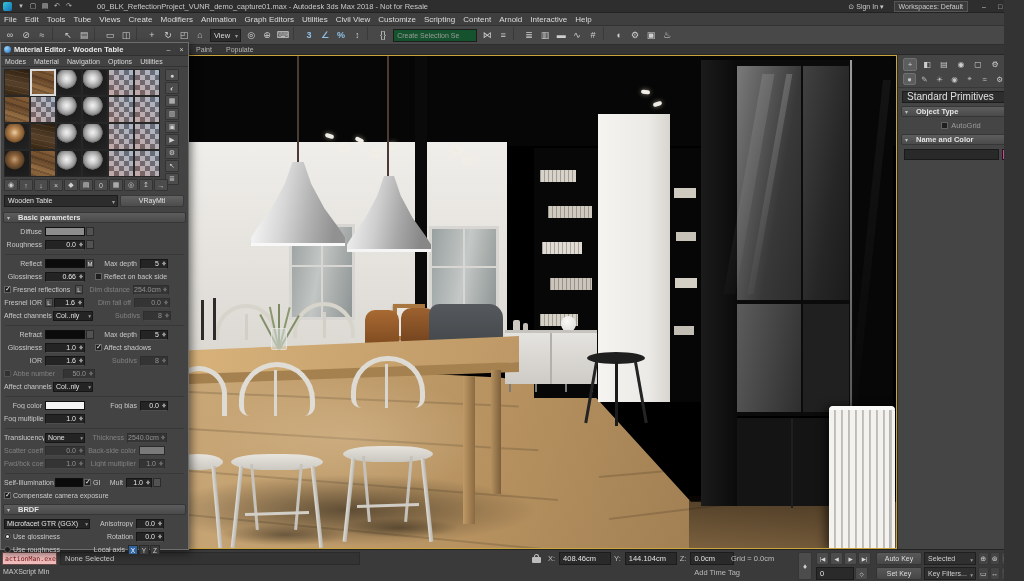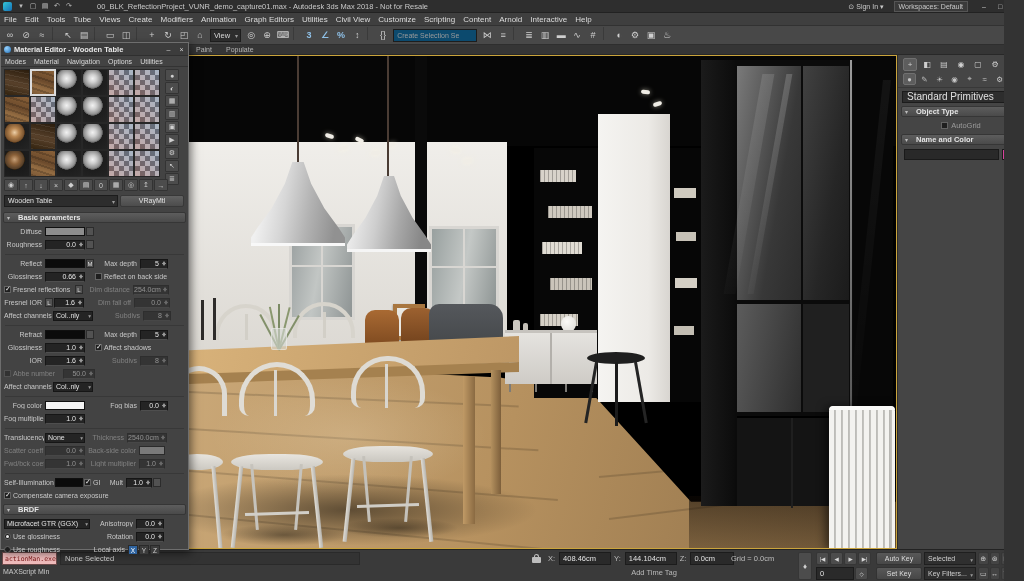--- a/index.html
+++ b/index.html
@@ -22,21 +22,21 @@
   #menubar { position:absolute; left:0; top:13px; width:1024px; height:13px; background:#3f3f3f; border-bottom:1px solid #323232; display:flex; }
   .menu-item { padding:0 4px; font-size:8px; color:#dcdcdc; line-height:13px; white-space:nowrap; }
 
   
   #toolbar { position:absolute; left:0; top:26px; width:1024px; height:19px; background:#484848; border-bottom:1px solid #2e2e2e; display:flex; align-items:center; padding-left:2px; }
   .tbar-ico { width:16px; height:17px; color:#cfcfcf; font-size:9px; display:flex; align-items:center; justify-content:center; flex:0 0 auto; }
   .tbar-ico.k-sep { width:6px; color:transparent; border-left:1px solid #3a3a3a; height:13px; margin:0 2px; }
   .tbar-ico.k-snap { color:#8fc1e8; font-weight:bold; }
   .tb-drop { height:13px; background:#2d2d2d; border:1px solid #1d1d1d; color:#d8d8d8; font-size:7.5px; line-height:11px; padding:0 10px 0 3px; position:relative; margin:0 2px; flex:0 0 auto; }
   .tb-drop::after { content:"▾"; position:absolute; right:2px; top:1px; font-size:6px; color:#9a9a9a; }
-  #selset-input { width:84px; height:13px; background:#0c4a6e; border:1px solid #1d1d1d; color:#9a9a9a; font-size:7px; padding:0 3px; margin:0 2px; flex:0 0 auto; }
+  #selset-input { width:84px; height:13px; background:#14532d; border:1px solid #1d1d1d; color:#9a9a9a; font-size:7px; padding:0 3px; margin:0 2px; flex:0 0 auto; }
 
   
   #ribbon { position:absolute; left:0; top:45px; width:1024px; height:10px; background:#353535; border-bottom:1px solid #282828; display:flex; align-items:center; padding-left:196px; }
   .ribbon-tab { font-size:7px; color:#b5b5b5; margin-right:14px; }
 
   
   #viewport { position:absolute; left:188px; top:55px; width:709px; height:494px; background:#000; border:1px solid #caa43c; overflow:hidden; }
 
   .wb-hoop { position:absolute; border:4px solid #d7d4cc; border-bottom:none; border-radius:32px 32px 0 0; background:transparent; }
   .spot { position:absolute; width:9px; height:4px; background:#f0ede6; border-radius:2px; box-shadow:0 0 5px rgba(255,250,225,.55); }
@@ -68,21 +68,21 @@
   #ms-label { position:absolute; left:3px; top:18px; font-size:7px; color:#c9c9c9; white-space:nowrap; }
   #status-field { position:absolute; left:60px; top:2px; width:300px; height:13px; background:#333; border:1px solid #2a2a2a; line-height:11px; padding-left:4px; }
   #prompt-field { position:absolute; left:60px; top:17px; width:380px; height:13px; line-height:13px; padding-left:4px; color:#c4c4c4; }
   #lock-ico { position:absolute; left:532px; top:4px; width:9px; height:9px; }
   #lock-ico .shackle { position:absolute; left:2px; top:0; width:5px; height:4px; border:1.5px solid #bdbdbd; border-bottom:none; border-radius:3px 3px 0 0; }
   #lock-ico .body { position:absolute; left:0; top:3px; width:9px; height:6px; background:#bdbdbd; border-radius:1px; }
   .coord-lbl { color:#bdbdbd; margin-right:1px; }
   .coord-field { background:#2a2a2a; border:1px solid #1c1c1c; height:13px; line-height:11px; padding:0 3px; color:#e2e2e2; }
   #coords { position:absolute; left:548px; top:2px; display:flex; align-items:center; gap:3px; }
   #grid-label { position:absolute; left:731px; top:4px; color:#bdbdbd; }
-  #add-time-tag { position:absolute; left:604px; top:18px; width:100px; text-align:center; color:#b9b9b9; }
+  #add-time-tag { position:absolute; left:640px; top:18px; width:100px; text-align:right; color:#b9b9b9; }
   .tr-btn { min-width:12px; height:13px; background:#4c4c4c; border:1px solid #363636; color:#d8d8d8; font-size:5.5px; display:flex; align-items:center; justify-content:center; border-radius:2px; }
   #key-button { position:absolute; left:798px; top:2px; width:14px; height:28px; background:#4c4c4c; border:1px solid #363636; border-radius:2px; color:#cfcfcf; font-size:8px; display:flex; align-items:center; justify-content:center; }
   #transport1 { position:absolute; left:816px; top:2px; display:flex; gap:1px; }
   #transport2 { position:absolute; left:816px; top:17px; display:flex; gap:1px; }
   #frame-field { width:38px; height:13px; background:#2a2a2a; border:1px solid #1c1c1c; color:#e2e2e2; line-height:11px; padding:0 3px; }
   .ak-btn { position:absolute; width:46px; height:13px; background:linear-gradient(#585858,#474747); border:1px solid #333; border-radius:2px; color:#ddd; font-size:7px; line-height:11px; text-align:center; }
   .ak-drop { position:absolute; width:52px; height:13px; background:#2f2f2f; border:1px solid #1f1f1f; color:#cfcfcf; font-size:7px; line-height:11px; padding:0 8px 0 3px; }
   .ak-drop::after { content:"▾"; position:absolute; right:2px; top:2px; font-size:5.5px; color:#9a9a9a; }
   #nav1 { position:absolute; left:978px; top:2px; display:flex; gap:1px; }
   #nav2 { position:absolute; left:978px; top:17px; display:flex; gap:1px; }

